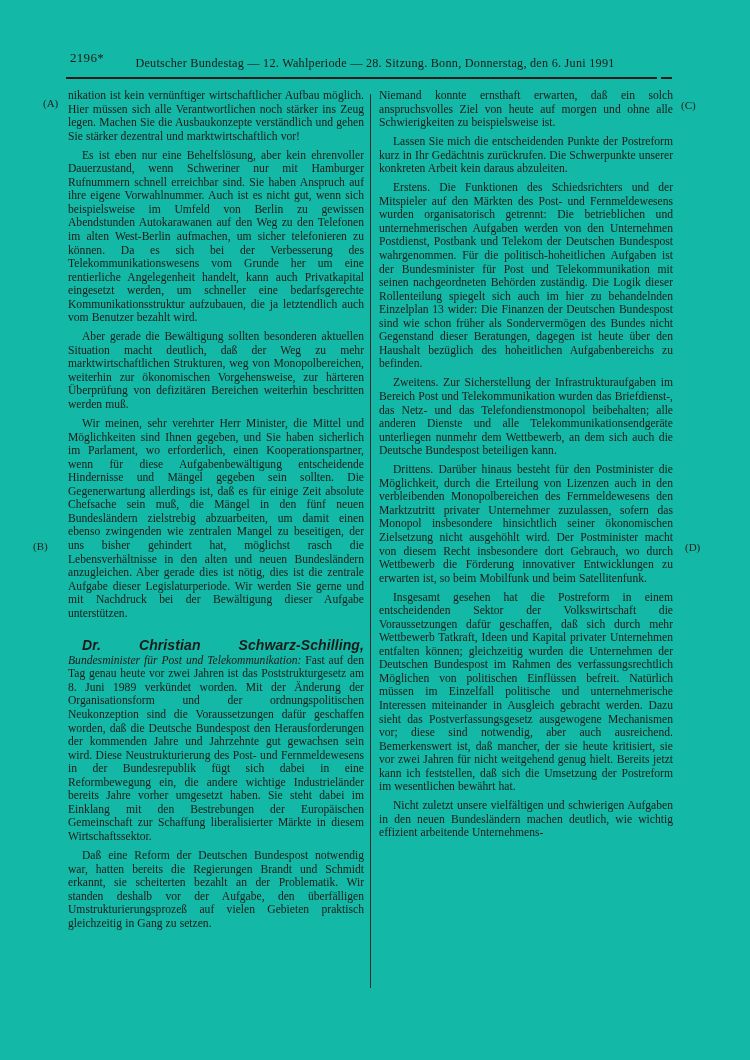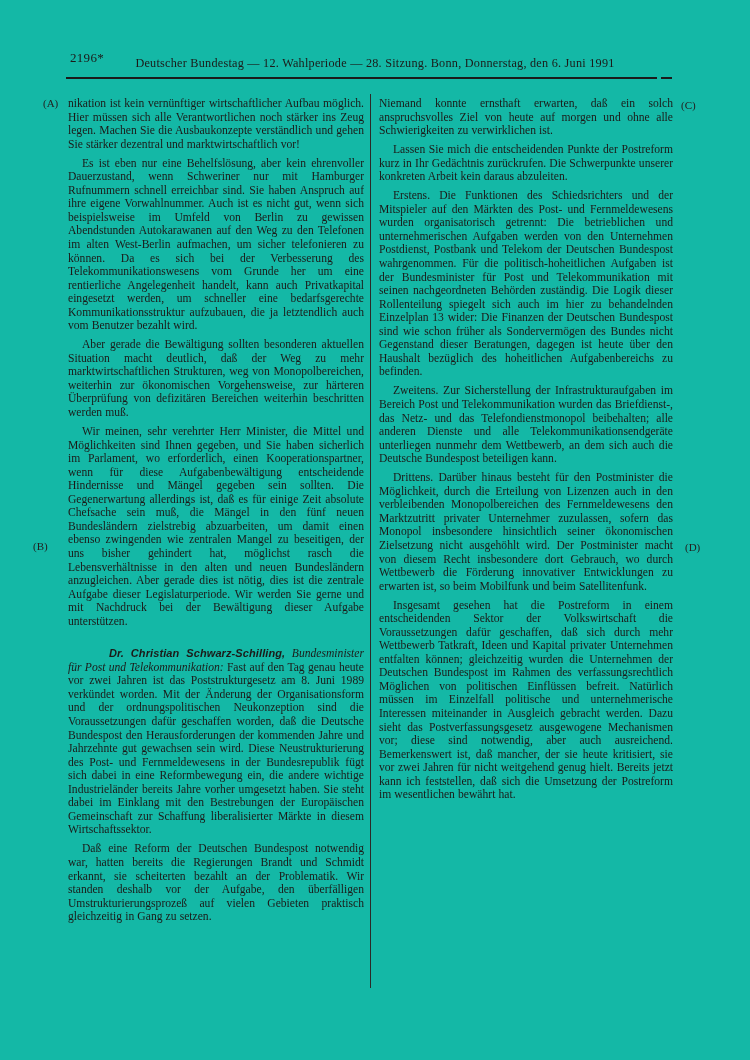--- a/index.html
+++ b/index.html
@@ -54,27 +54,27 @@
     width: 296px; height: 901px;
     overflow: hidden;
     text-align: justify;
     font-size: 11.6px; line-height: 13.55px;
     word-spacing: 0.02em;
     hyphens: auto; -webkit-hyphens: auto;
   }
   .col-left  { left: 68px;  }
   .col-right { left: 379px; width: 294px; }
   .col p { margin: 5.5px 0 0 0; }
-  .col p.flush   { margin-top: 8px; text-indent: 0; }
+  .col p.flush   { margin-top: 0; text-indent: 0; }
   .col p.indent  { text-indent: 14px; }
   .col p.speaker { margin-top: 19px; text-indent: 14px; }
   .speaker-name {
     font-family: "Liberation Sans", "DejaVu Sans", sans-serif;
     font-weight: 700; font-style: italic;
-    font-size: 11px; letter-spacing: 0.1px; margin-left: 27px;
+    font-size: 14px; letter-spacing: 0.1px;
   }
   .speaker-role { font-style: italic; }
 </style>
 </head>
 <body>
 
 <div class="page">
 
   <div class="page-number">2196*</div>
 
@@ -93,21 +93,22 @@
   <div class="col col-left" id="col-left" lang="de">
       <p class="flush">nikation ist kein vernünftiger wirtschaftlicher Aufbau möglich. Hier müssen sich alle Verantwortlichen noch stärker ins Zeug legen. Machen Sie die Ausbaukonzepte verständlich und gehen Sie stärker dezentral und marktwirtschaftlich vor!</p>
       <p class="indent">Es ist eben nur eine Behelfslösung, aber kein ehrenvoller Dauerzustand, wenn Schweriner nur mit Hamburger Rufnummern schnell erreichbar sind. Sie haben Anspruch auf ihre eigene Vorwahlnummer. Auch ist es nicht gut, wenn sich beispielsweise im Umfeld von Berlin zu gewissen Abendstunden Autokarawanen auf den Weg zu den Telefonen im alten West-Berlin aufmachen, um sicher telefonieren zu können. Da es sich bei der Verbesserung des Telekommunikationswesens vom Grunde her um eine rentierliche Angelegenheit handelt, kann auch Privatkapital eingesetzt werden, um schneller eine bedarfsgerechte Kommunikationsstruktur aufzubauen, die ja letztendlich auch vom Benutzer bezahlt wird.</p>
       <p class="indent">Aber gerade die Bewältigung sollten besonderen aktuellen Situation macht deutlich, daß der Weg zu mehr marktwirtschaftlichen Strukturen, weg von Monopolbereichen, weiterhin zur ökonomischen Vorgehensweise, zur härteren Überprüfung von defizitären Bereichen weiterhin beschritten werden muß.</p>
       <p class="indent">Wir meinen, sehr verehrter Herr Minister, die Mittel und Möglichkeiten sind Ihnen gegeben, und Sie haben sicherlich im Parlament, wo erforderlich, einen Kooperationspartner, wenn für diese Aufgabenbewältigung entscheidende Hindernisse und Mängel gegeben sein sollten. Die Gegenerwartung allerdings ist, daß es für einige Zeit absolute Chefsache sein muß, die Mängel in den fünf neuen Bundesländern zielstrebig abzuarbeiten, um damit einen ebenso zwingenden wie zentralen Mangel zu beseitigen, der uns bisher gehindert hat, möglichst rasch die Lebensverhältnisse in den alten und neuen Bundesländern anzugleichen. Aber gerade dies ist nötig, dies ist die zentrale Aufgabe dieser Legislaturperiode. Wir werden Sie gerne und mit Nachdruck bei der Bewältigung dieser Aufgabe unterstützen.</p>
       <p class="speaker"><span class="speaker-name">Dr. Christian Schwarz-Schilling,</span> <span class="speaker-role">Bundesminister für Post und Telekommunikation:</span> Fast auf den Tag genau heute vor zwei Jahren ist das Poststrukturgesetz am 8. Juni 1989 verkündet worden. Mit der Änderung der Organisationsform und der ordnungspolitischen Neukonzeption sind die Voraussetzungen dafür geschaffen worden, daß die Deutsche Bundespost den Herausforderungen der kommenden Jahre und Jahrzehnte gut gewachsen sein wird. Diese Neustrukturierung des Post- und Fernmeldewesens in der Bundesrepublik fügt sich dabei in eine Reformbewegung ein, die andere wichtige Industrieländer bereits Jahre vorher umgesetzt haben. Sie steht dabei im Einklang mit den Bestrebungen der Europäischen Gemeinschaft zur Schaffung liberalisierter Märkte in diesem Wirtschaftssektor.</p>
       <p class="indent">Daß eine Reform der Deutschen Bundespost notwendig war, hatten bereits die Regierungen Brandt und Schmidt erkannt, sie scheiterten bezahlt an der Problematik. Wir standen deshalb vor der Aufgabe, den überfälligen Umstrukturierungsprozeß auf vielen Gebieten praktisch gleichzeitig in Gang zu setzen.</p>
     </div>
 
   <div class="col col-right" id="col-right" lang="de">
-      <p class="flush">Niemand konnte ernsthaft erwarten, daß ein solch anspruchsvolles Ziel von heute auf morgen und ohne alle Schwierigkeiten zu verwirklichen ist.</p>
+      <p class="flush">Niemand konnte ernsthaft erwarten, daß ein solch anspruchsvolles Ziel von heute auf morgen und ohne alle Schwierigkeiten zu beispielsweise ist.</p>
       <p class="indent">Lassen Sie mich die entscheidenden Punkte der Postreform kurz in Ihr Gedächtnis zurückrufen. Die Schwerpunkte unserer konkreten Arbeit kein daraus abzuleiten.</p>
       <p class="indent">Erstens. Die Funktionen des Schiedsrichters und der Mitspieler auf den Märkten des Post- und Fernmeldewesens wurden organisatorisch getrennt: Die betrieblichen und unternehmerischen Aufgaben werden von den Unternehmen Postdienst, Postbank und Telekom der Deutschen Bundespost wahrgenommen. Für die politisch-hoheitlichen Aufgaben ist der Bundesminister für Post und Telekommunikation mit seinen nachgeordneten Behörden zuständig. Die Logik dieser Rollenteilung spiegelt sich auch im hier zu behandelnden Einzelplan 13 wider: Die Finanzen der Deutschen Bundespost sind wie schon früher als Sondervermögen des Bundes nicht Gegenstand dieser Beratungen, dagegen ist heute über den Haushalt bezüglich des hoheitlichen Aufgabenbereichs zu befinden.</p>
       <p class="indent">Zweitens. Zur Sicherstellung der Infrastrukturaufgaben im Bereich Post und Telekommunikation wurden das Briefdienst-, das Netz- und das Telefondienstmonopol beibehalten; alle anderen Dienste und alle Telekommunikationsendgeräte unterliegen nunmehr dem Wettbewerb, an dem sich auch die Deutsche Bundespost beteiligen kann.</p>
       <p class="indent">Drittens. Darüber hinaus besteht für den Postminister die Möglichkeit, durch die Erteilung von Lizenzen auch in den verbleibenden Monopolbereichen des Fernmeldewesens den Marktzutritt privater Unternehmer zuzulassen, sofern das Monopol insbesondere hinsichtlich seiner ökonomischen Zielsetzung nicht ausgehöhlt wird. Der Postminister macht von diesem Recht insbesondere dort Gebrauch, wo durch Wettbewerb die Förderung innovativer Entwicklungen zu erwarten ist, so beim Mobilfunk und beim Satellitenfunk.</p>
       <p class="indent">Insgesamt gesehen hat die Postreform in einem entscheidenden Sektor der Volkswirtschaft die Voraussetzungen dafür geschaffen, daß sich durch mehr Wettbewerb Tatkraft, Ideen und Kapital privater Unternehmen entfalten können; gleichzeitig wurden die Unternehmen der Deutschen Bundespost im Rahmen des verfassungsrechtlich Möglichen von politischen Einflüssen befreit. Natürlich müssen im Einzelfall politische und unternehmerische Interessen miteinander in Ausgleich gebracht werden. Dazu sieht das Postverfassungsgesetz ausgewogene Mechanismen vor; diese sind notwendig, aber auch ausreichend. Bemerkenswert ist, daß mancher, der sie heute kritisiert, sie vor zwei Jahren für nicht weitgehend genug hielt. Bereits jetzt kann ich feststellen, daß sich die Umsetzung der Postreform im wesentlichen bewährt hat.</p>
+      <p class="indent">Nicht zuletzt unsere vielfältigen und schwierigen Aufgaben in den neuen Bundesländern machen deutlich, wie wichtig effizient arbeitende Unternehmens-</p>
     </div>
 
 </div>
 
 </body></html>

